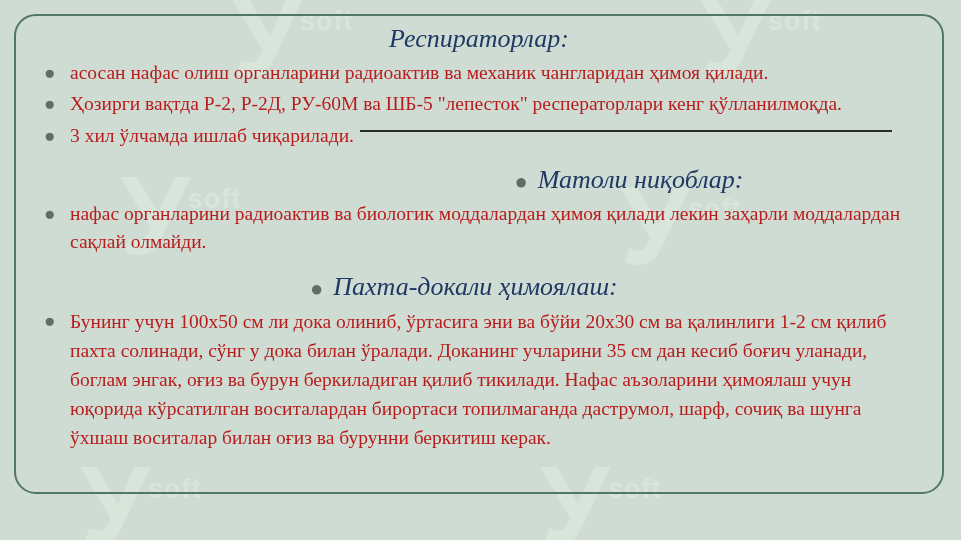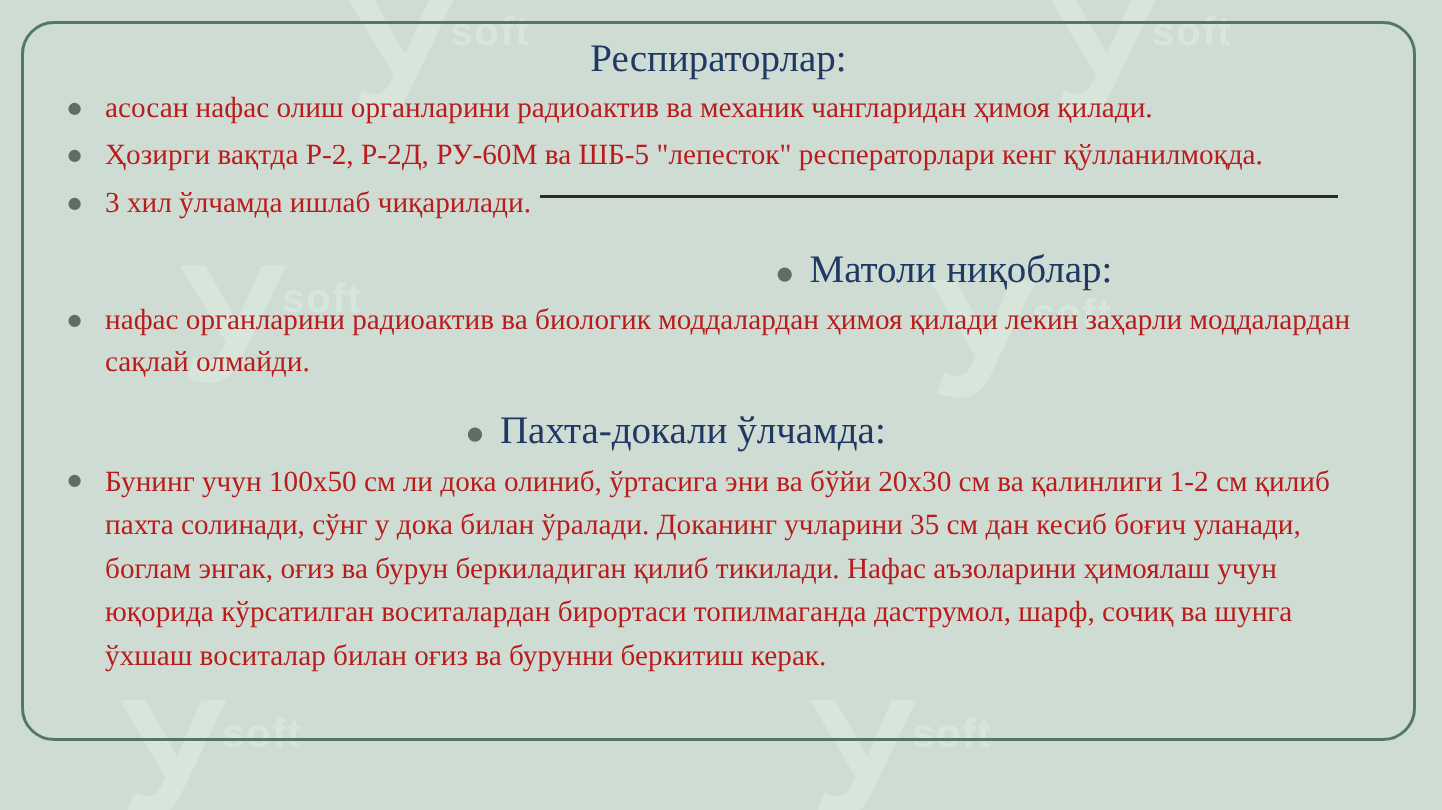--- a/index.html
+++ b/index.html
@@ -77,20 +77,21 @@
     box-sizing: border-box;
     padding: 8px 26px 0 26px;
   }
 
   .heading {
     text-align: center;
     color: #1f3864;
     font-size: 26px;
     line-height: 1.18;
     margin: 2px 0 4px 0;
+    font-style: italic;
   }
   .heading-indent {
     text-align: center;
     padding-left: 300px;
   }
   .heading-indent2 {
     text-align: left;
     padding-left: 270px;
   }
 
@@ -184,21 +185,21 @@
   </div>
 
   <div class="bullet-row">
     <div class="bullet-dot">●</div>
     <div class="bullet-text">нафас органларини радиоактив ва биологик моддалардан ҳимоя қилади лекин заҳарли моддалардан сақлай олмайди.</div>
   </div>
 
   <div class="spacer-sm"></div>
 
   <div class="heading heading-indent2">
-    <span class="head-bullet-dot">●</span><span>Пахта-докали ўлчамда:</span>
+    <span class="head-bullet-dot">●</span><span>Пахта-докали ҳимоялаш:</span>
   </div>
 
   <div class="bullet-row">
     <div class="bullet-dot">●</div>
     <div class="bullet-text para">Бунинг учун 100х50 см ли дока олиниб, ўртасига эни ва бўйи 20х30 см ва қалинлиги 1-2 см қилиб пахта солинади, сўнг у дока билан ўралади. Доканинг учларини 35 см дан кесиб боғич уланади, боглам энгак, оғиз ва бурун беркиладиган қилиб тикилади. Нафас аъзоларини ҳимоялаш учун юқорида кўрсатилган воситалардан бирортаси топилмаганда даструмол, шарф, сочиқ ва шунга ўхшаш воситалар билан оғиз ва бурунни беркитиш керак.</div>
   </div>
 
 </div>
 
 <div class="strike-line"></div>

